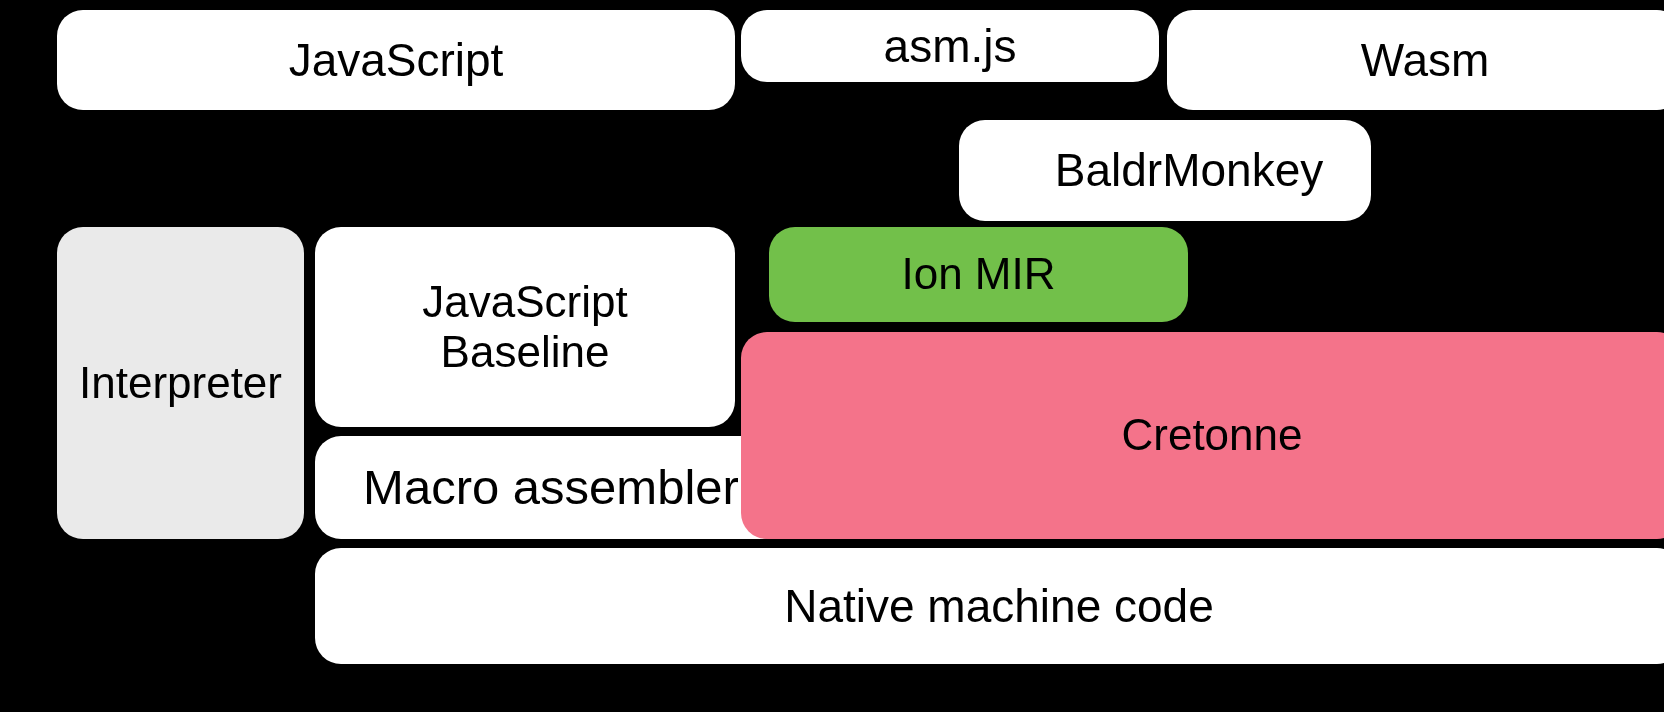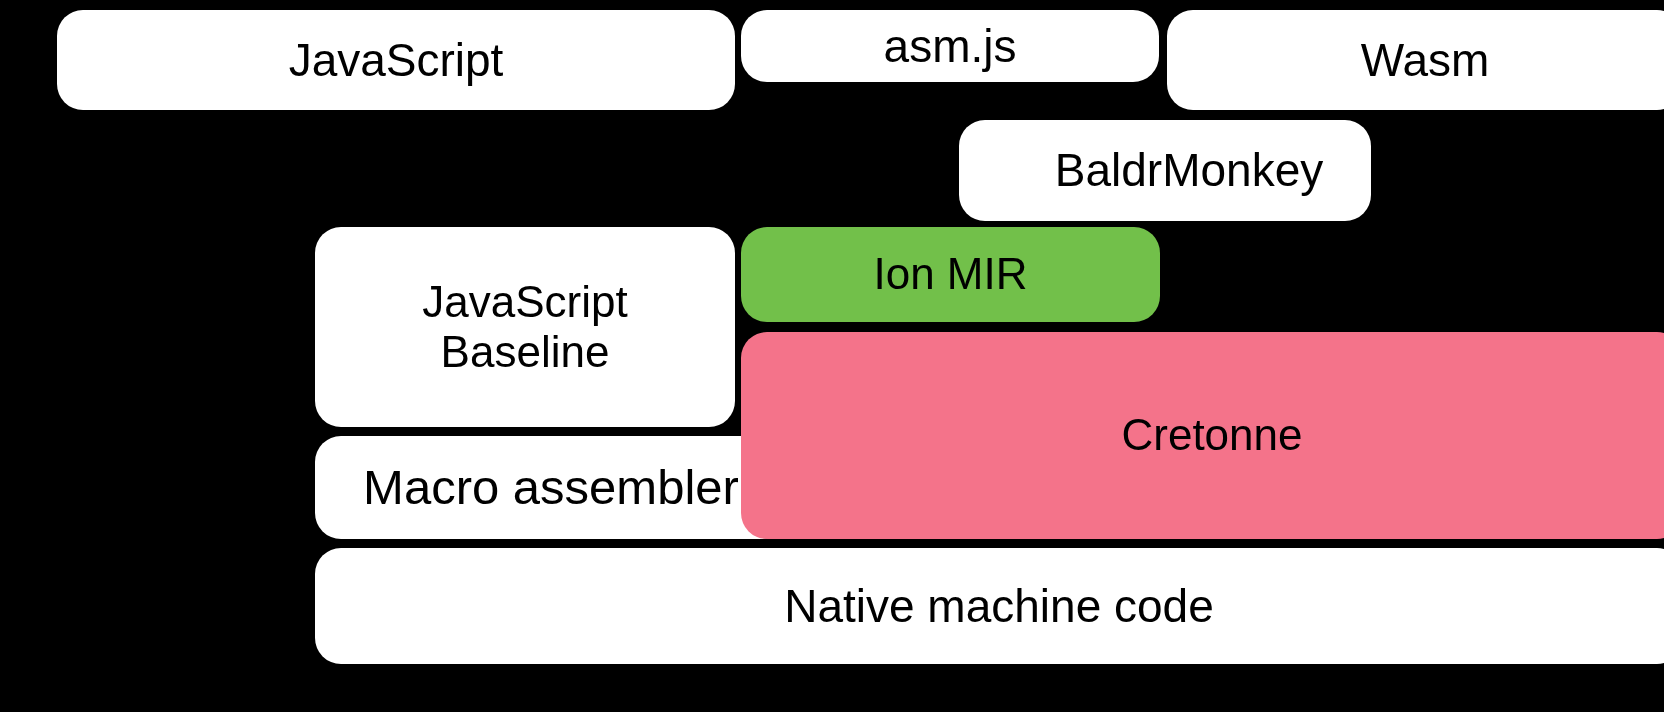--- a/index.html
+++ b/index.html
@@ -34,19 +34,20 @@
   .fill-pink   { background: #f4738a; }
 </style>
 </head>
 <body>
 
 <div id="canvas" style="background: rgb(0, 0, 0); margin-left: 38px;">
     <div class="box fill-white" style="left: 19px; top: 10px; width: 678px; height: 100px; font-size: 46px; color: rgb(0, 0, 0);">JavaScript</div>
     <div class="box fill-white" style="left: 703px; top: 10px; width: 418px; height: 72px; font-size: 46px; color: rgb(0, 0, 0);">asm.js</div>
     <div class="box fill-white" style="left: 1129px; top: 10px; width: 516px; height: 100px; font-size: 46px; color: rgb(0, 0, 0);">Wasm</div>
     <div class="box fill-white" style="left: 921px; top: 120px; width: 412px; height: 101px; font-size: 46px; color: rgb(0, 0, 0); padding-left: 48px;">BaldrMonkey</div>
+    <div class="box fill-gray" style="left: 19px; top: 227px; width: 247px; height: 312px; font-size: 44px; color: rgb(0, 0, 0);">Interpreter</div>
     <div class="box fill-white" style="left: 277px; top: 227px; width: 420px; height: 200px; font-size: 44px; color: rgb(0, 0, 0);">JavaScript
 Baseline</div>
     <div class="box fill-white" style="left: 277px; top: 436px; width: 472px; height: 103px; font-size: 49px; color: rgb(0, 0, 0);">Macro assembler</div>
-    <div class="box fill-green" style="left: 703px; top: 227px; width: 419px; height: 95px; font-size: 44px; color: rgb(0, 0, 0);">Ion MIR</div>
+    <div class="box fill-green" style="left: 731px; top: 227px; width: 419px; height: 95px; font-size: 44px; color: rgb(0, 0, 0);">Ion MIR</div>
     <div class="box fill-pink" style="left: 703px; top: 332px; width: 942px; height: 207px; font-size: 44px; color: rgb(0, 0, 0);">Cretonne</div>
     <div class="box fill-white" style="left: 277px; top: 548px; width: 1368px; height: 116px; font-size: 46px; color: rgb(0, 0, 0);">Native machine code</div>
   </div>
 
 </body></html>

